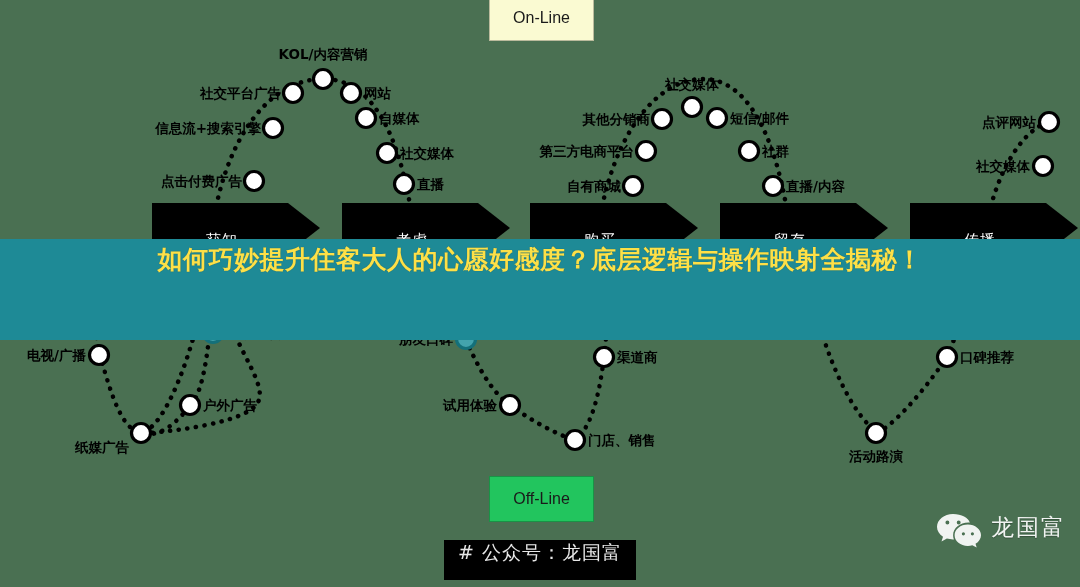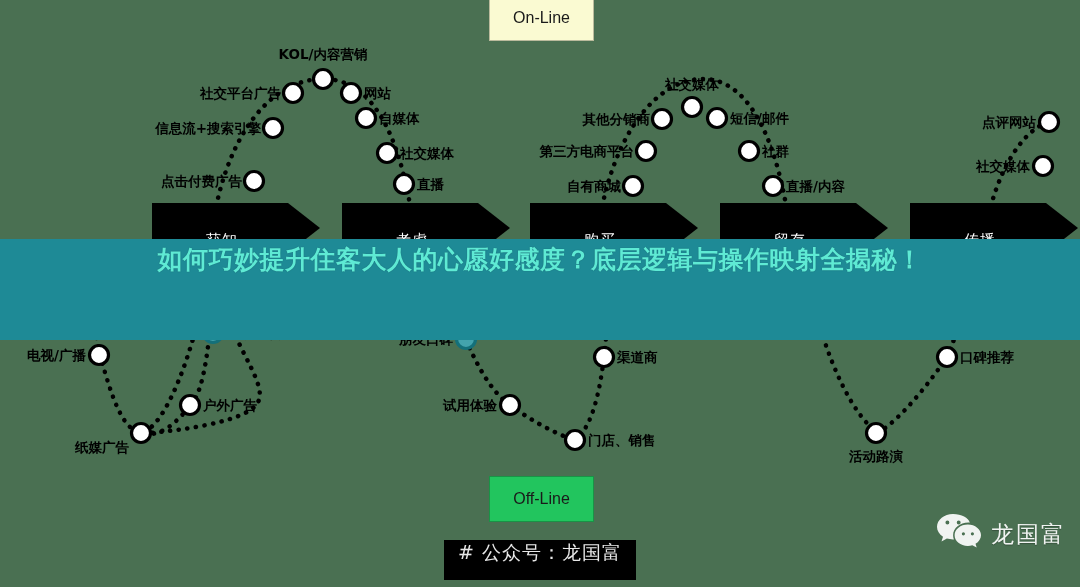--- a/index.html
+++ b/index.html
@@ -42,41 +42,41 @@
   
   #overlay-band{
     position:absolute;left:0;top:239px;width:1080px;height:101px;
     background:#1e8a96;
   }
   #overlay-title{
     position:absolute;left:0;top:243px;width:1080px;
     text-align:center;
     font-family:"DejaVu Sans","Liberation Sans",sans-serif;
     font-weight:700;font-size:25px;line-height:34px;
-    color:#5eead4;
+    color:#fde047;
     letter-spacing:.5px;
     text-shadow:0 0 1px rgba(0,0,0,.35);
     pointer-events:none;
   }
 
   
   #account-bar{
     position:absolute;left:444px;top:540px;width:192px;height:40px;
     background:#000000;
     display:flex;justify-content:center;
   }
   #account-bar span{
     font-family:"DejaVu Sans","Liberation Sans",sans-serif;
     font-size:19px;color:#e8e8e8;letter-spacing:1px;
   }
 
   
   #wechat-watermark{
     position:absolute;right:14px;top:512px;
-    display:flex;align-items:flex-end;gap:9px;
+    display:flex;align-items:flex-start;gap:9px;
     opacity:.92;
   }
   #wechat-watermark .wx-name{
     font-family:"DejaVu Sans","Liberation Sans",sans-serif;
     font-size:23px;color:#ffffff;letter-spacing:2px;
     text-shadow:0 1px 1px rgba(0,0,0,.3);
   }
 </style>
 </head>
 <body>

